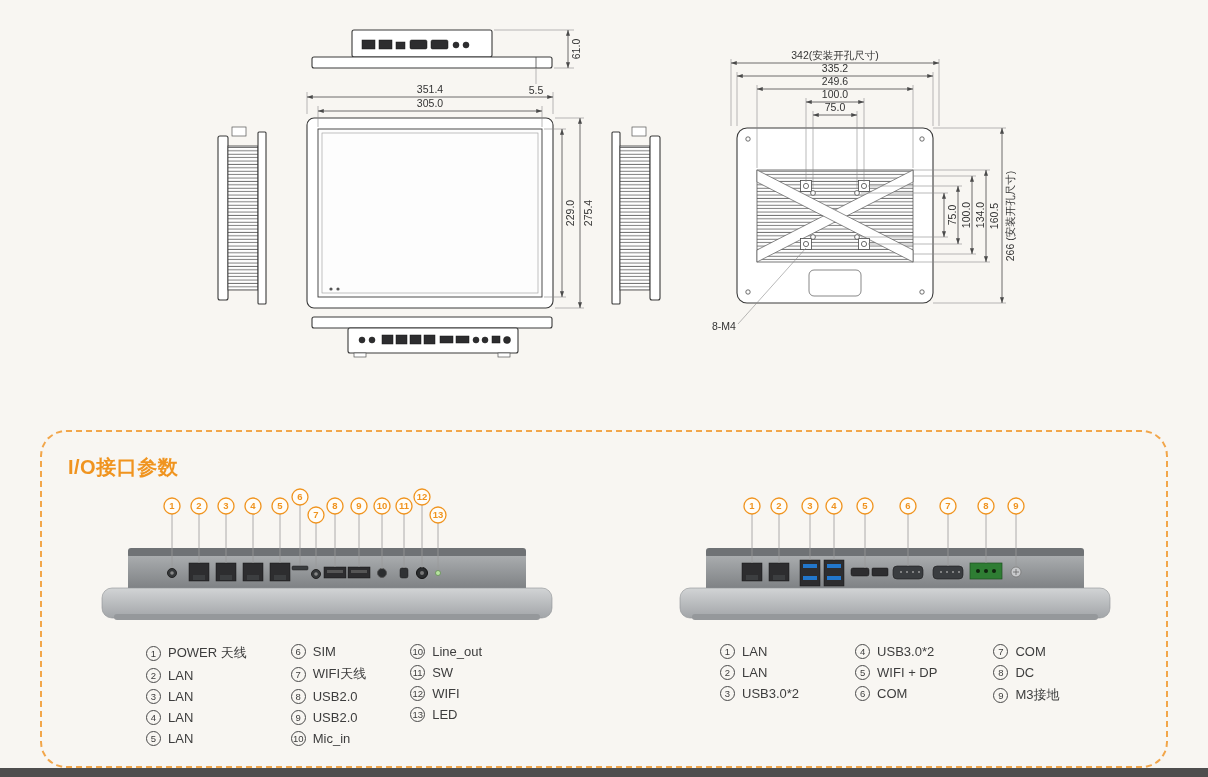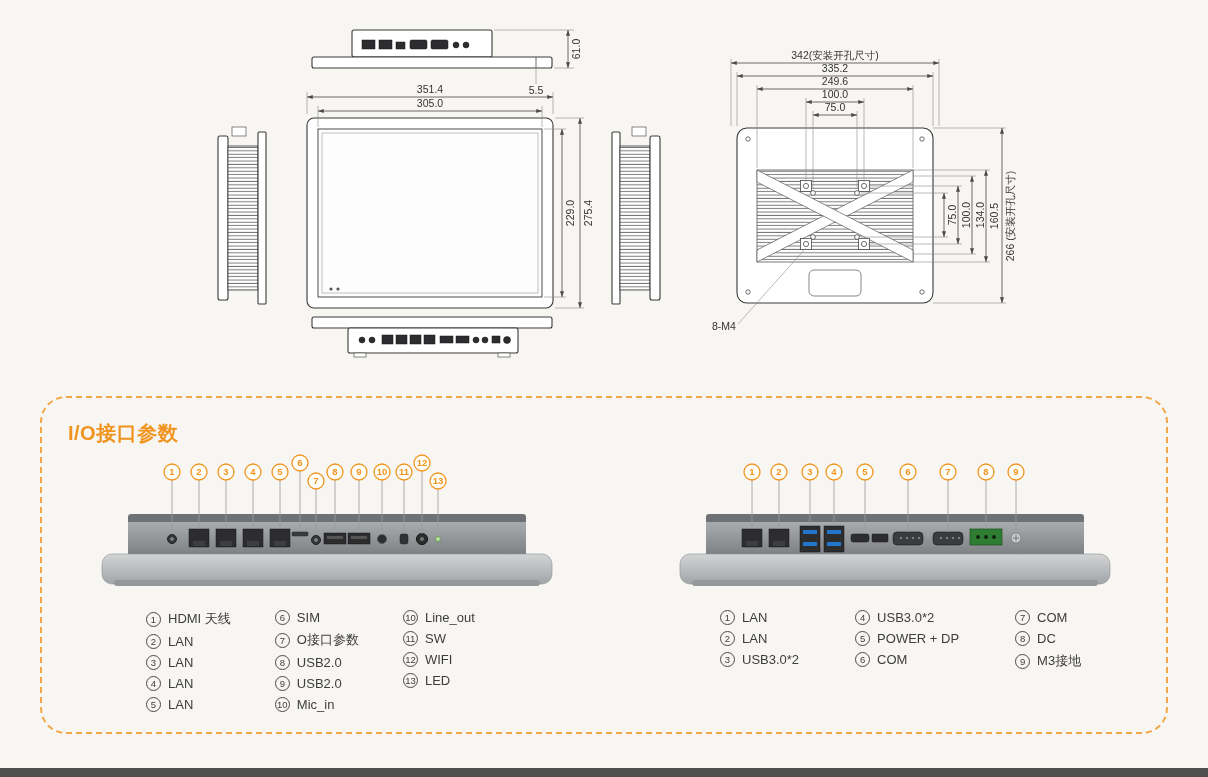--- a/index.html
+++ b/index.html
@@ -15,21 +15,21 @@
   .ol   { fill:#ffffff; stroke:#3a3a3a; stroke-width:1.1; }
   .ol2  { fill:#ffffff; stroke:#555555; stroke-width:0.7; }
   .port { fill:#2d2d2f; stroke:#161616; stroke-width:0.5; }
   .dimline { stroke:#4a4a4a; stroke-width:0.8; fill:none; }
   .extline { stroke:#8a8a8a; stroke-width:0.6; fill:none; }
   .dimtxt  { font-family:"Liberation Sans",sans-serif; font-size:10.5px; fill:#333333; text-anchor:middle; }
   .lbltxt  { font-family:"Liberation Sans",sans-serif; font-size:10.5px; fill:#333333; text-anchor:start; }
   .hole { fill:#ffffff; stroke:#4a4a4a; stroke-width:0.8; }
   
   .io-box {
-    position:absolute; left:40px; top:396px; width:1128px; height:338px;
+    position:absolute; left:40px; top:430px; width:1128px; height:338px;
     border:2px dashed #f2a64a; border-radius:26px;
   }
   .io-title { position:absolute; left:26px; top:22px; font-size:20px; font-weight:bold; color:#f0941f; letter-spacing:0.5px; }
   .device-svg-left  { position:absolute; left:50px;  top:56px; }
   .device-svg-right { position:absolute; left:618px; top:56px; }
   .callout-circle { fill:#fffdf8; stroke:#f0941f; stroke-width:1.3; }
   .callout-txt { font-family:"Liberation Sans",sans-serif; font-size:9.5px; fill:#f0941f; text-anchor:middle; font-weight:bold; }
   .leader { stroke:#9b9b9b; stroke-width:0.8; }
   
   .legend { position:absolute; display:flex; font-size:13px; color:#3d3d3d; }
@@ -464,21 +464,21 @@
         <line class="leader" x1="356" y1="26" x2="356" y2="79"></line>
         <circle class="callout-circle" cx="356" cy="18" r="8"></circle>
         <text class="callout-txt" x="356" y="21">9</text>
       </g>
   </svg>
 
   <div class="legend legend-left">
     <div class="legend-col">
       <div class="legend-item">
           <span class="num-badge">1</span>
-          <span>HDMI 天线</span>
+          <span>POWER 天线</span>
         </div>
       <div class="legend-item">
           <span class="num-badge">2</span>
           <span>LAN</span>
         </div>
       <div class="legend-item">
           <span class="num-badge">3</span>
           <span>LAN</span>
         </div>
       <div class="legend-item">
@@ -490,21 +490,21 @@
           <span>LAN</span>
         </div>
     </div>
     <div class="legend-col">
       <div class="legend-item">
           <span class="num-badge">6</span>
           <span>SIM</span>
         </div>
       <div class="legend-item">
           <span class="num-badge">7</span>
-          <span>O接口参数</span>
+          <span>WIFI天线</span>
         </div>
       <div class="legend-item">
           <span class="num-badge">8</span>
           <span>USB2.0</span>
         </div>
       <div class="legend-item">
           <span class="num-badge">9</span>
           <span>USB2.0</span>
         </div>
       <div class="legend-item">
@@ -547,21 +547,21 @@
           <span>USB3.0*2</span>
         </div>
     </div>
     <div class="legend-col">
       <div class="legend-item">
           <span class="num-badge">4</span>
           <span>USB3.0*2</span>
         </div>
       <div class="legend-item">
           <span class="num-badge">5</span>
-          <span>POWER + DP</span>
+          <span>WIFI + DP</span>
         </div>
       <div class="legend-item">
           <span class="num-badge">6</span>
           <span>COM</span>
         </div>
     </div>
     <div class="legend-col">
       <div class="legend-item">
           <span class="num-badge">7</span>
           <span>COM</span>

